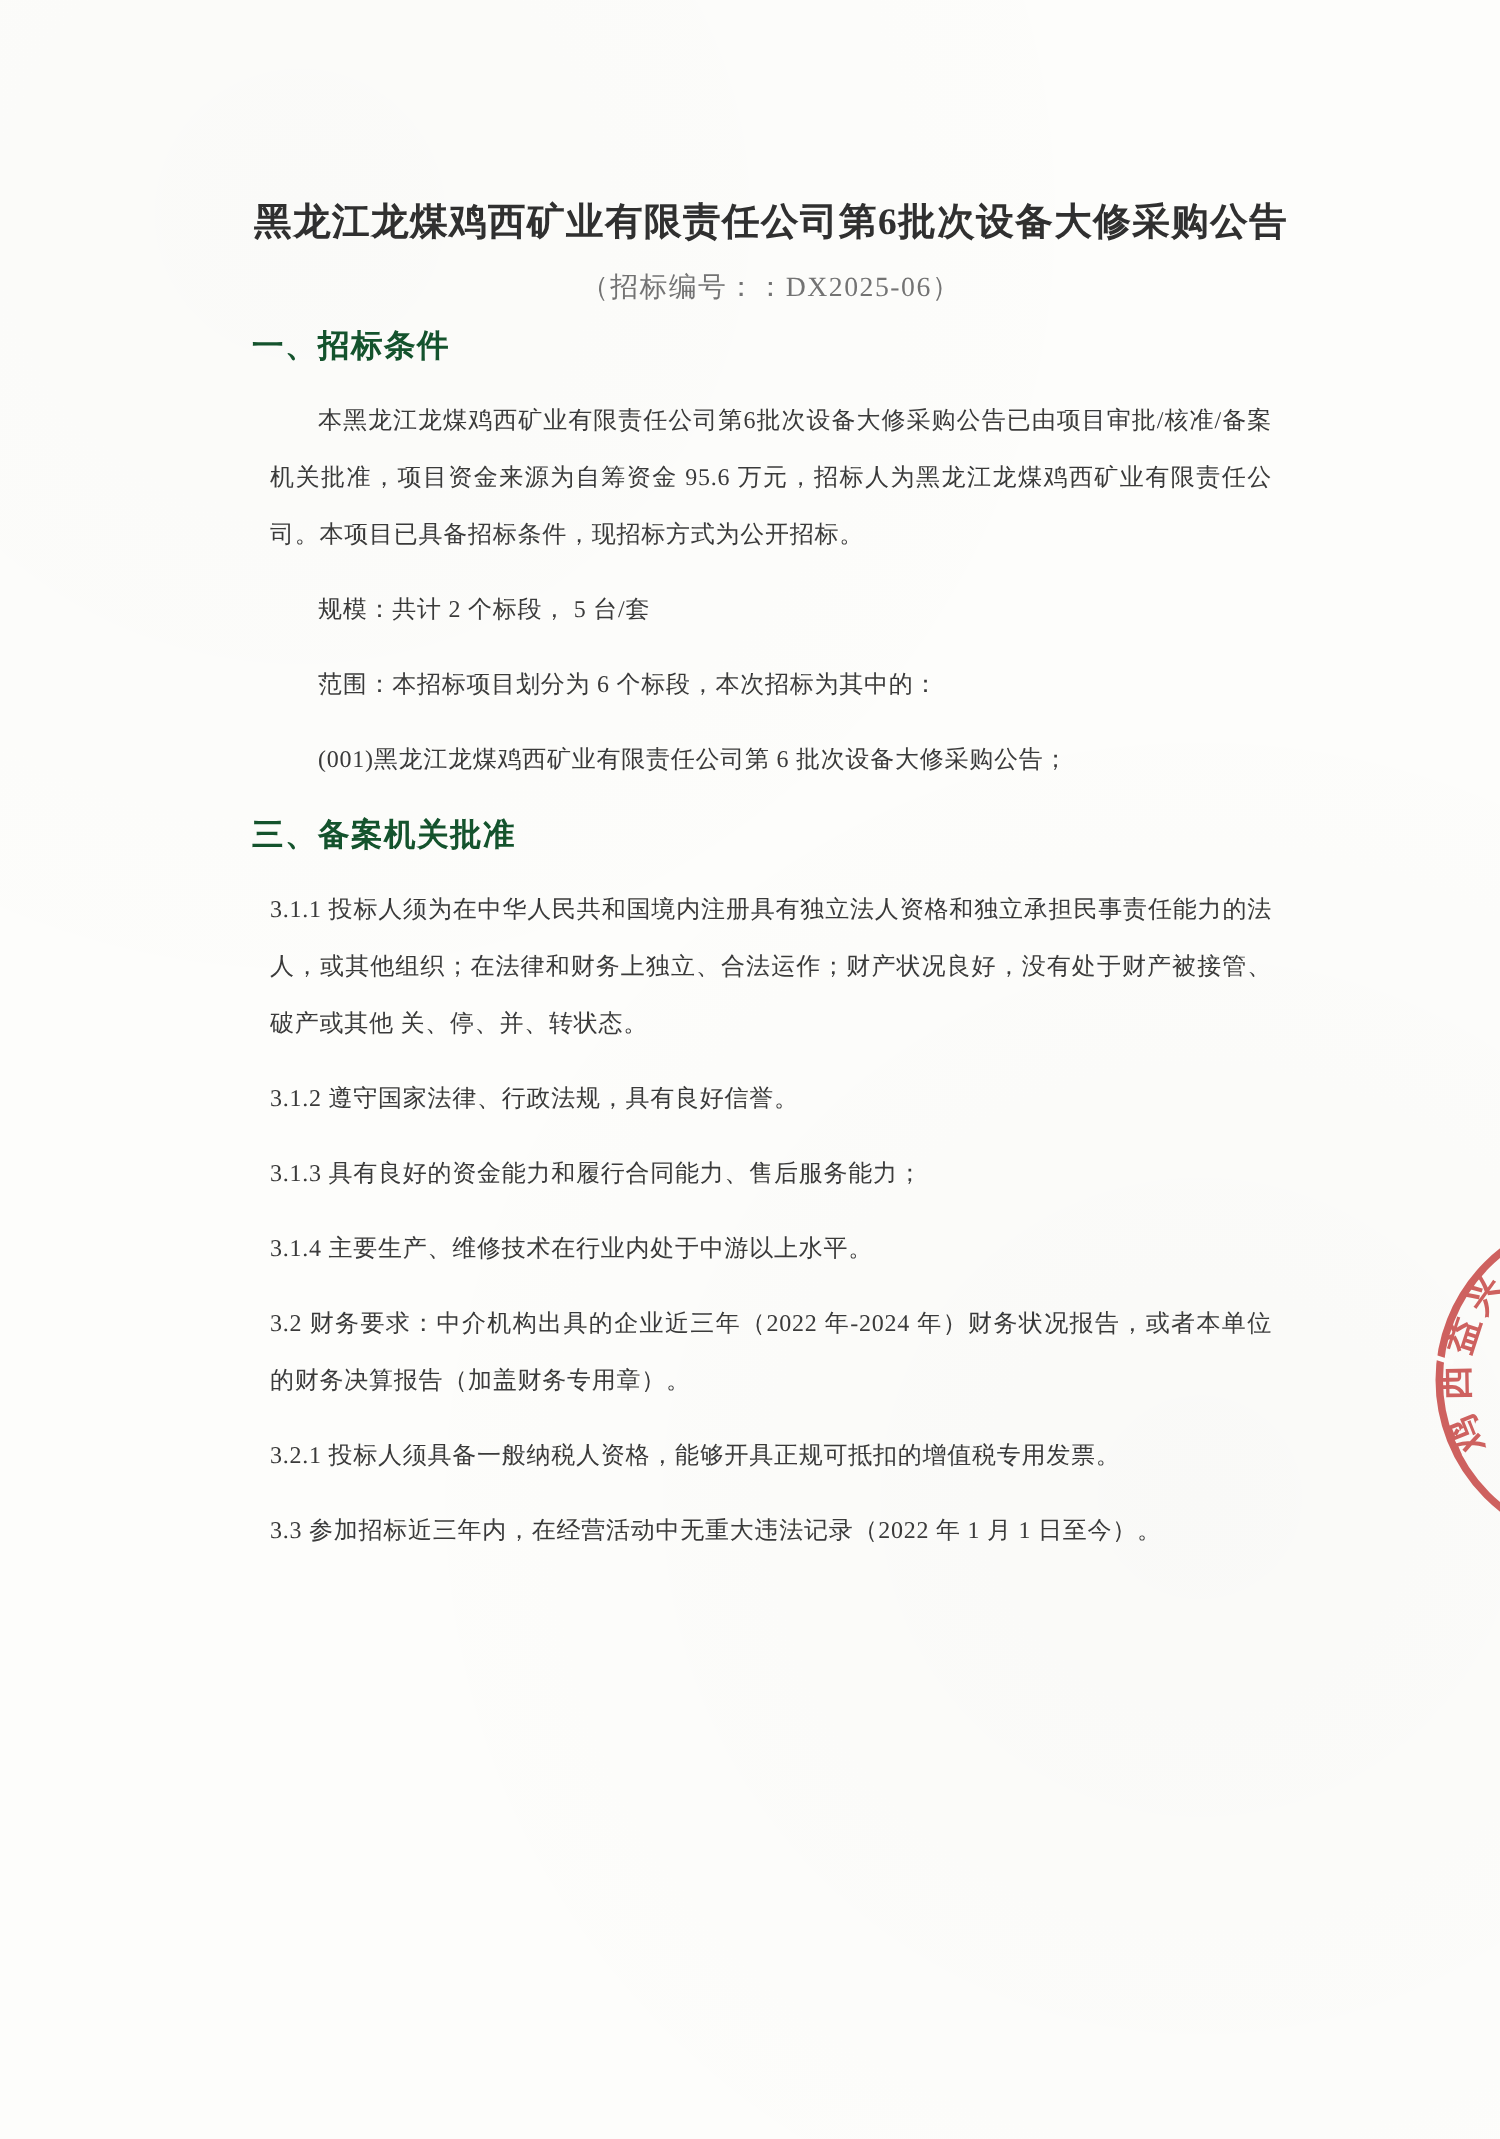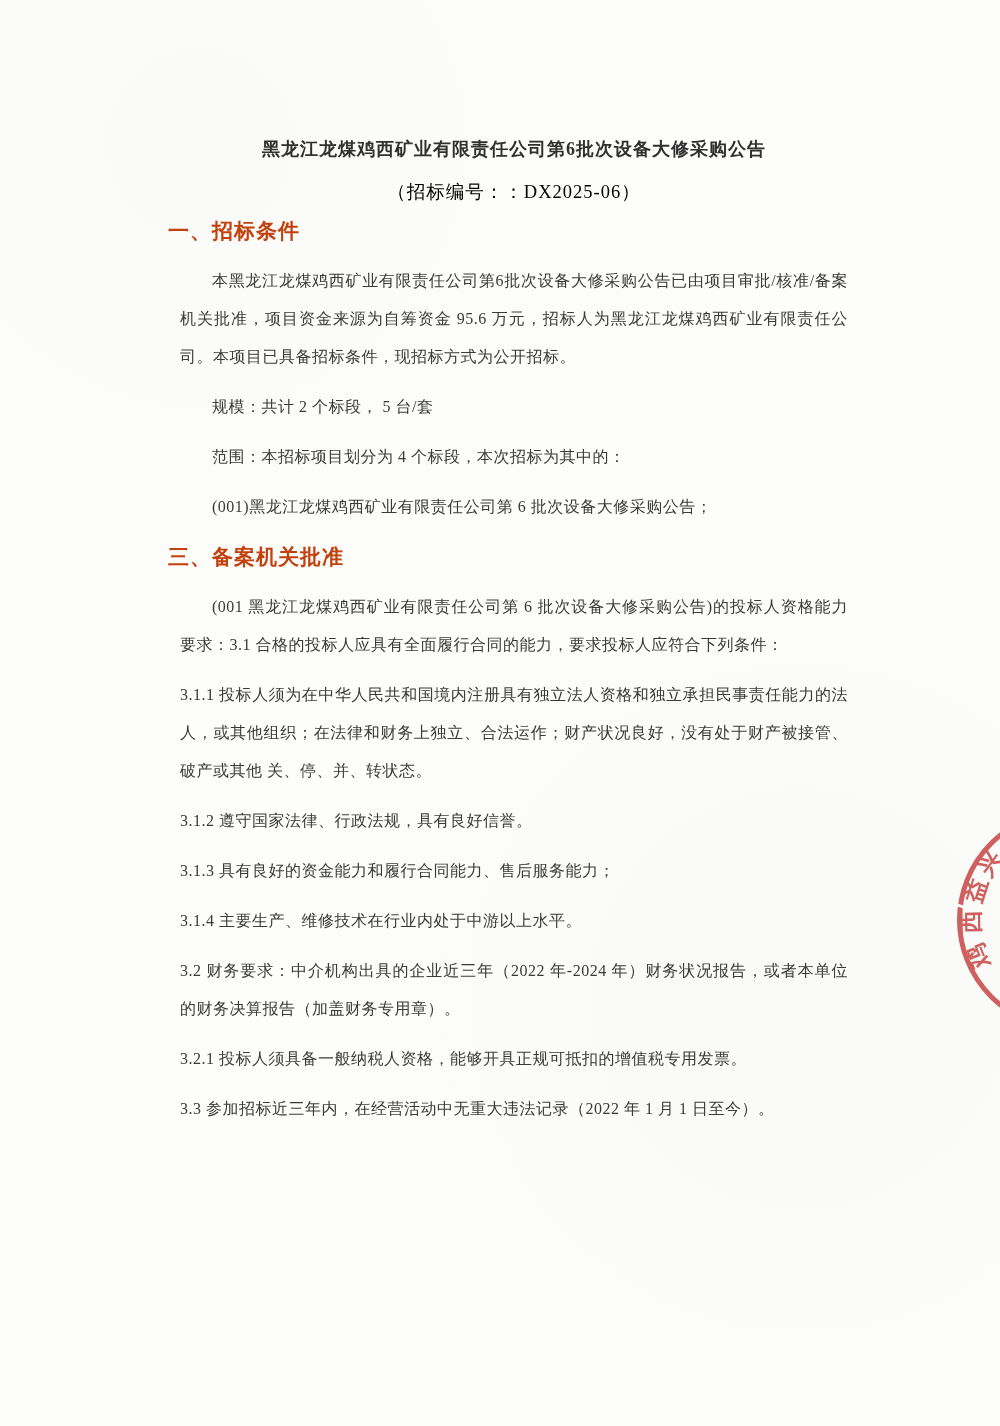--- a/index.html
+++ b/index.html
@@ -22,48 +22,48 @@
     pointer-events: none;
   }
   main {
     position: absolute;
     left: 168px;
     top: 0;
     width: 692px;
   }
   .title {
     margin: 134px 0 0 0;
-    font-size: 18px;
+    font-size: 25px;
     font-weight: 600;
     line-height: 30px;
     text-align: center;
     color: #303030;
     letter-spacing: 1px;
   }
   .subtitle {
     margin-top: 14px;
     font-size: 18.5px;
     line-height: 28px;
     text-align: center;
-    color: #000000;
+    color: #737373;
     letter-spacing: 1px;
   }
   .location {
     margin: 46px 0 0 0;
     font-size: 17.5px;
     line-height: 38px;
     letter-spacing: 0.5px;
   }
   h2 {
     margin: 6px 0 2px 0;
     font-size: 21px;
     line-height: 38px;
     font-weight: bold;
     font-family: "Liberation Sans", "DejaVu Sans", sans-serif;
-    color: #c2410c;
+    color: #14532d;
     letter-spacing: 1px;
   }
   .para {
     margin: 12px;
     font-size: 16px;
     line-height: 38px;
     text-align: justify;
     letter-spacing: 0.5px;
   }
   .indent { text-indent: 2em; }
@@ -119,25 +119,24 @@
 
 <main>
   <h1 class="title">黑龙江龙煤鸡西矿业有限责任公司第6批次设备大修采购公告</h1>
   <div class="subtitle">（招标编号：：DX2025-06）</div>
 
 
   <h2>一、招标条件</h2>
   <p class="para indent">本黑龙江龙煤鸡西矿业有限责任公司第6批次设备大修采购公告已由项目审批/核准/备案机关批准，项目资金来源为自筹资金 95.6 万元，招标人为黑龙江龙煤鸡西矿业有限责任公司。本项目已具备招标条件，现招标方式为公开招标。</p>
 
   <p class="para indent">规模：共计 2 个标段， 5 台/套</p>
-  <p class="para indent">范围：本招标项目划分为 4 个标段，本次招标为其中的：</p>
+  <p class="para indent">范围：本招标项目划分为 6 个标段，本次招标为其中的：</p>
   <p class="para indent">(001)黑龙江龙煤鸡西矿业有限责任公司第 6 批次设备大修采购公告；</p>
 
   <h2>三、备案机关批准</h2>
-  <p class="para indent">(001 黑龙江龙煤鸡西矿业有限责任公司第 6 批次设备大修采购公告)的投标人资格能力要求：3.1 合格的投标人应具有全面履行合同的能力，要求投标人应符合下列条件：</p>
   <p class="para">3.1.1 投标人须为在中华人民共和国境内注册具有独立法人资格和独立承担民事责任能力的法人，或其他组织；在法律和财务上独立、合法运作；财产状况良好，没有处于财产被接管、破产或其他 关、停、并、转状态。</p>
   <p class="para">3.1.2 遵守国家法律、行政法规，具有良好信誉。</p>
   <p class="para">3.1.3 具有良好的资金能力和履行合同能力、售后服务能力；</p>
   <p class="para">3.1.4 主要生产、维修技术在行业内处于中游以上水平。</p>
   <p class="para">3.2 财务要求：中介机构出具的企业近三年（2022 年-2024 年）财务状况报告，或者本单位的财务决算报告（加盖财务专用章）。</p>
   <p class="para">3.2.1 投标人须具备一般纳税人资格，能够开具正规可抵扣的增值税专用发票。</p>
   <p class="para">3.3 参加招标近三年内，在经营活动中无重大违法记录（2022 年 1 月 1 日至今）。</p>
 </main>
 
 <div class="stamp">

